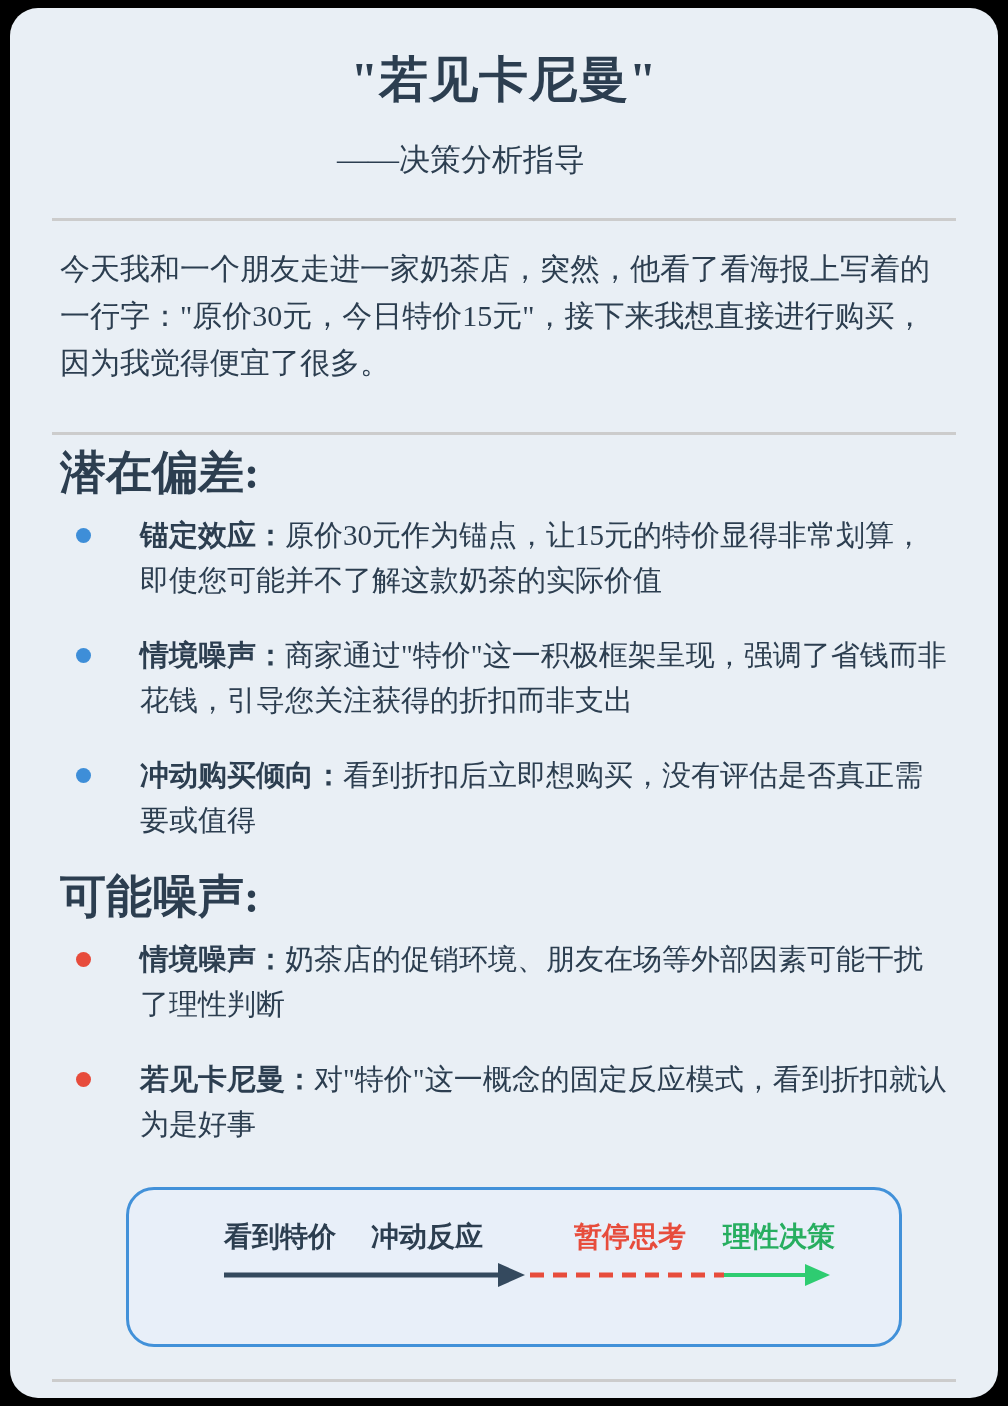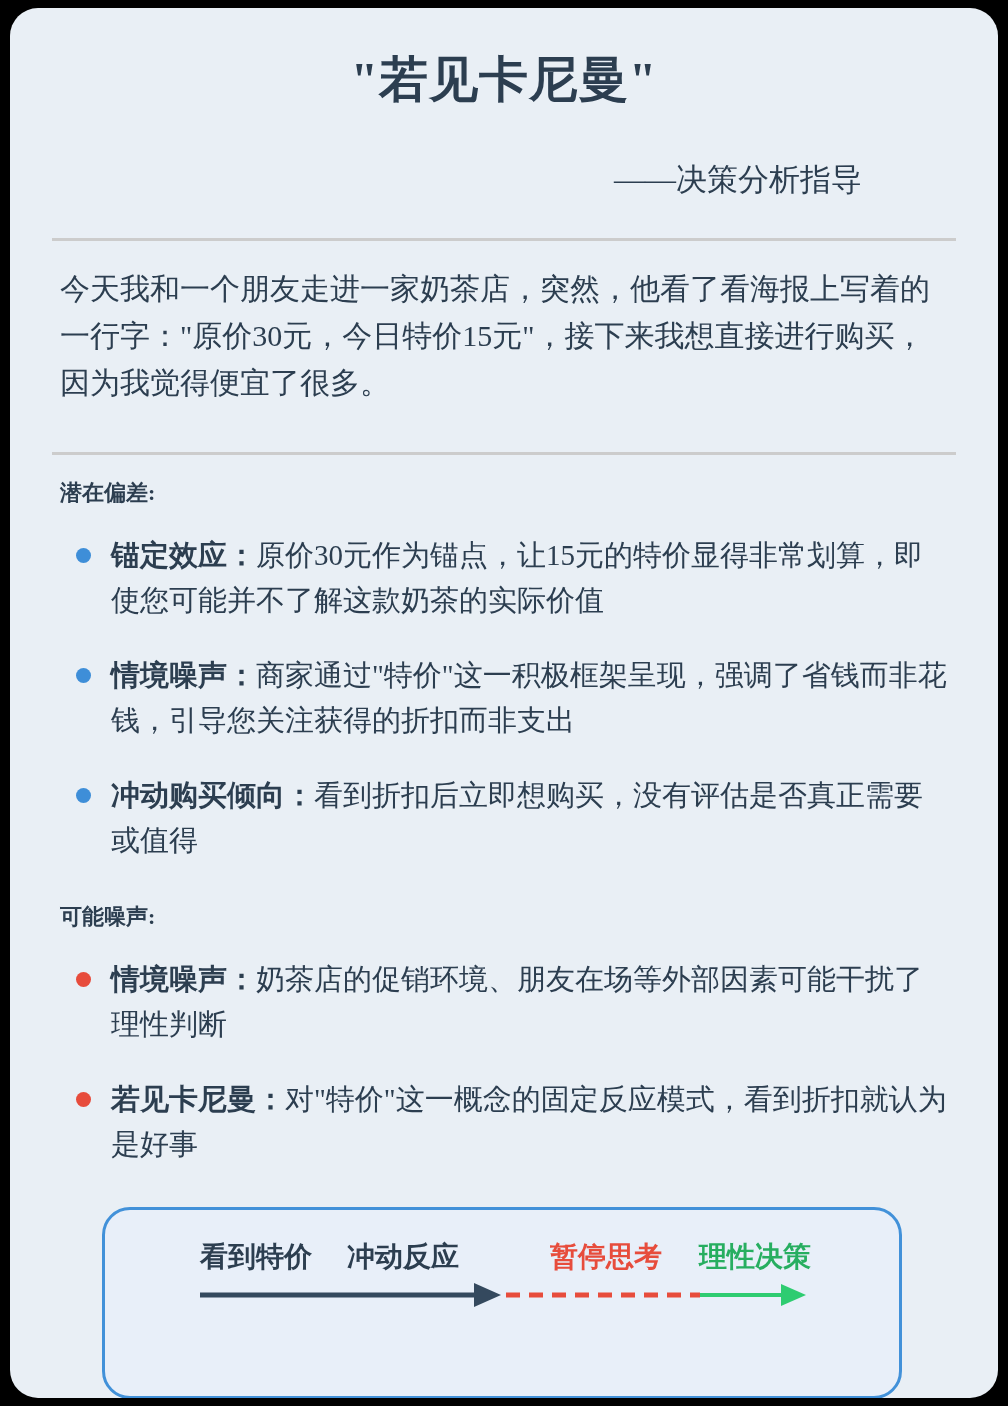--- a/index.html
+++ b/index.html
@@ -18,58 +18,58 @@
     border-radius:28px;
     padding:44px 50px 0 50px;
     overflow:hidden;
   }
   .title{
     margin:0;text-align:center;
     font-size:49px;font-weight:bold;line-height:56px;
     letter-spacing:1px;
   }
   .subtitle{
-    margin-top:52px;
-    text-align:right;
+    margin-top:32px;
+    text-align:center;
     padding-right:86px;
     font-size:31px;line-height:40px;
   }
   hr.divider{
     border:none;border-top:3px solid #cccccc;
     margin:38px -8px 0 -8px;
   }
   .intro{
     margin:24px 0 0 0;
     font-size:30px;line-height:47px;
   }
   hr.divider.d2{margin-top:46px;}
   .section-heading{
     margin:14px 0 0 0;
-    font-size:22px;font-weight:bold;line-height:48px;
+    font-size:46px;font-weight:bold;line-height:48px;
   }
   ul.bullet-list{
     list-style:none;margin:16px 0 0 0;padding:0;
   }
   ul.bullet-list li{
     display:flex;align-items:flex-start;
     margin:0 0 30px 0;
     font-size:29px;line-height:45px;
   }
   .bullet{
     flex:none;width:15px;height:15px;border-radius:50%;
     margin:15px 20px 0 16px;
   }
   .bullet.blue{background:#3e8ed8;}
   .bullet.red{background:#e74c3c;}
-  .item-text{flex:1;}
+  .item-text{flex:1;margin-left:29px;}
   .term{font-weight:bold;}
   .flow-box{
     box-sizing:border-box;
-    margin:40px 46px 0 42px;
-    height:192px;
+    margin:40px 46px 0 66px;
+    height:160px;
     border:3px solid #4291d9;
     border-radius:28px;
     position:relative;
     background:#e8eff9;
   }
   .flow-label{
     position:absolute;top:30px;
     font-size:28px;font-weight:bold;line-height:34px;
     white-space:nowrap;
   }

